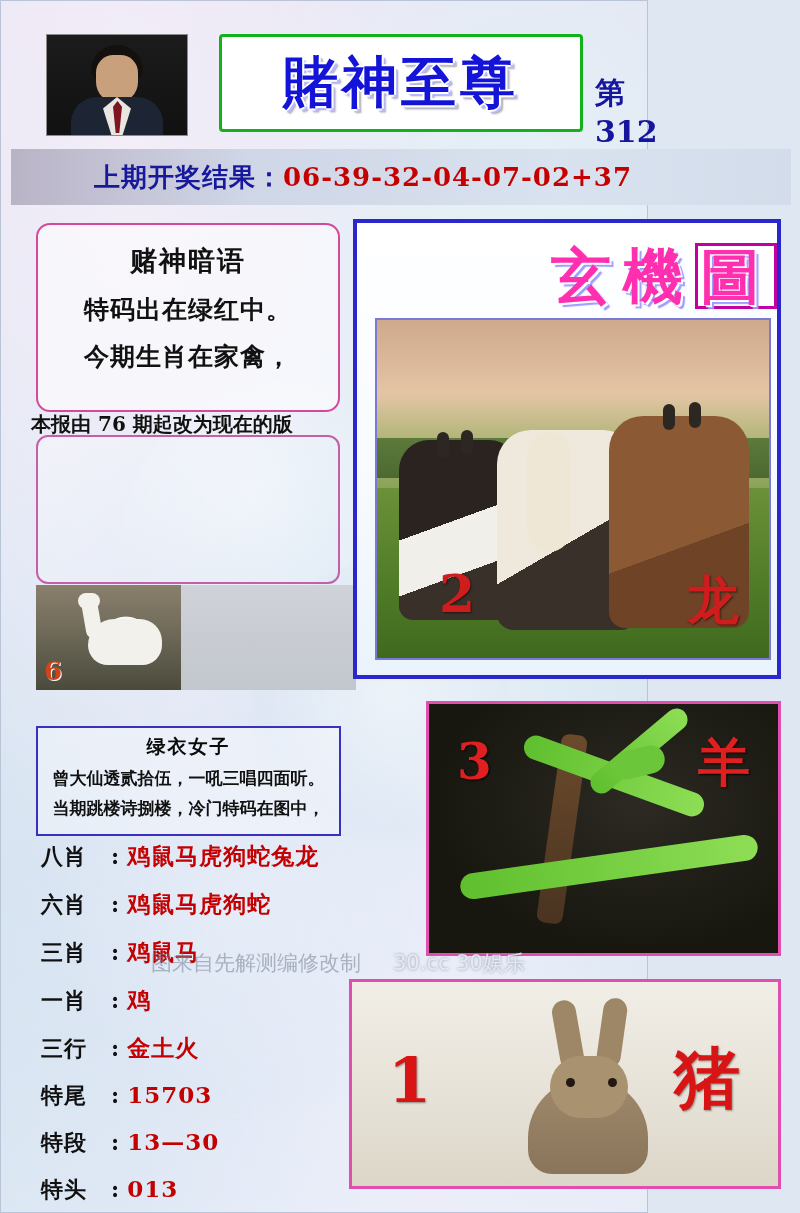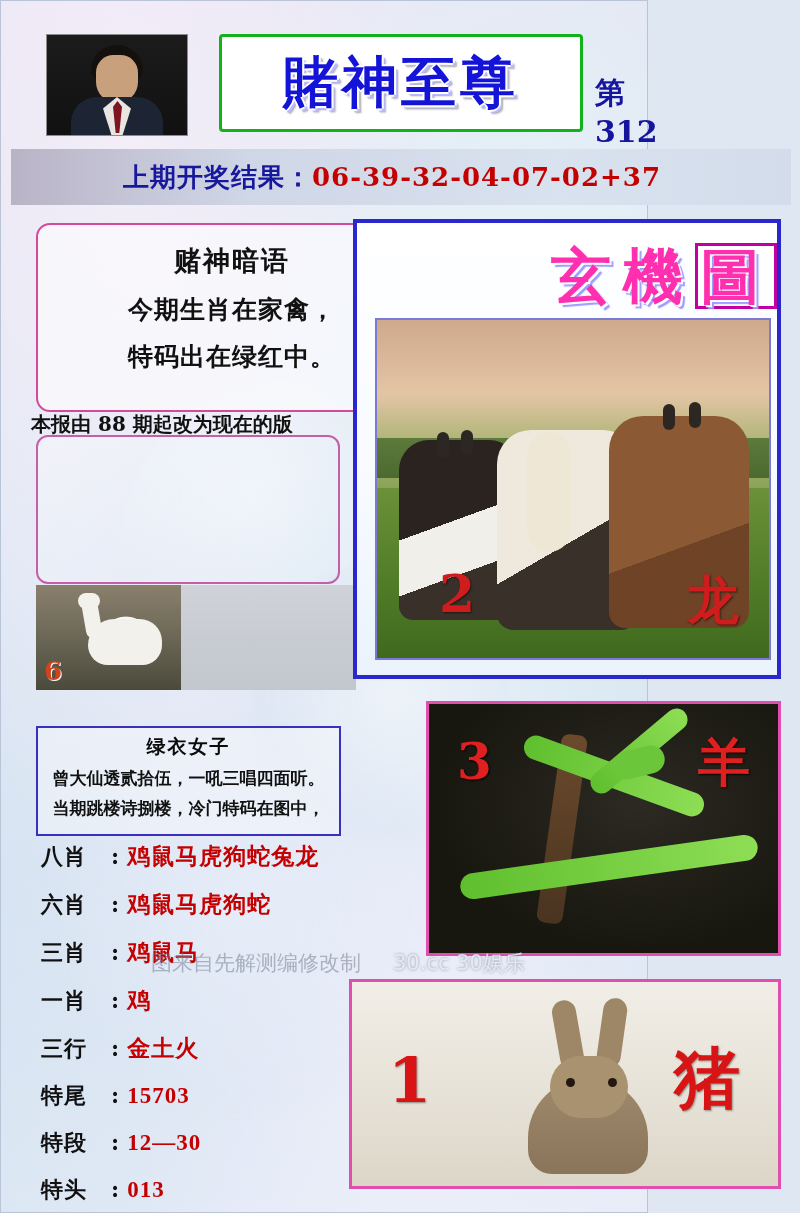--- a/index.html
+++ b/index.html
@@ -60,31 +60,31 @@
     font-size:30px;font-weight:bold;color:#15159e;
   }
 
   
   .result-bar{
     position:absolute;left:10px;top:148px;width:780px;height:56px;
     background:linear-gradient(90deg,#b9b3c6 0%, #cfd6e6 30%, #d9e2ef 70%, #d3dcea 100%);
     display:flex;align-items:center;
   }
   .result-text{
-    margin-left:112px;
+    margin-left:83px;
     font-family:"DejaVu Serif","Liberation Serif",serif;
     font-size:26px;font-weight:bold;color:#18189c;letter-spacing:1px;
   }
   .result-text .nums{color:#c40000;}
 
   
   .riddle-box{
     position:absolute;left:35px;top:222px;width:300px;height:185px;
     background:rgba(255,255,255,.55);
-    border:2px solid #d34a9c;border-radius:14px;padding-left:44px;
+    border:2px solid #d34a9c;border-radius:14px;
   }
   .riddle-title{
     text-align:center;margin-top:18px;
     font-family:"DejaVu Serif","Liberation Serif",serif;
     font-size:27px;font-weight:bold;color:#111;letter-spacing:2px;
   }
   .riddle-line{
     text-align:center;margin-top:14px;
     font-family:"DejaVu Serif","Liberation Serif",serif;
     font-size:25px;font-weight:bold;color:#111;letter-spacing:1px;
@@ -227,21 +227,21 @@
     font-family:"DejaVu Serif","Liberation Serif",serif;
     font-size:17px;font-weight:bold;color:#111;letter-spacing:0px;
   }
   .pick-list{position:absolute;left:40px;top:840px;width:330px;}
   .pick-row{
     display:flex;align-items:baseline;margin-bottom:17px;
     font-family:"DejaVu Serif","Liberation Serif",serif;
   }
   .pick-label{font-size:22px;font-weight:bold;color:#111;min-width:70px;letter-spacing:1px;}
   .pick-colon{font-size:22px;font-weight:bold;color:#111;margin-right:8px;}
-  .pick-value{font-size:23px;font-weight:bold;color:#c40000;letter-spacing:1px;font-family:Liberation Serif, serif;}
+  .pick-value{font-size:23px;font-weight:bold;color:#c40000;letter-spacing:1px;}
 
   
   .wm{
     position:absolute;font-family:"DejaVu Sans","Liberation Sans",sans-serif;
     color:rgba(120,130,150,.55);font-size:21px;font-weight:normal;white-space:nowrap;
     pointer-events:none;
   }
   .wm2{color:rgba(235,240,250,.85);text-shadow:0 0 3px rgba(80,90,110,.6);}
 </style>
 </head>
@@ -267,24 +267,24 @@
   <div class="issue">第312期</div>
 
   <div class="result-bar">
     <div class="result-text">
       <span>上期开奖结果：</span><span class="nums">06-39-32-04-07-02+37</span>
     </div>
   </div>
 
   <div class="riddle-box">
     <div class="riddle-title">赌神暗语</div>
+    <div class="riddle-line">特码出在绿红中。</div>
     <div class="riddle-line">今期生肖在家禽，</div>
-    <div class="riddle-line">特码出在绿红中。</div>
-  </div>
-  <div class="note-line">本报由 88 期起改为现在的版</div>
+  </div>
+  <div class="note-line">本报由 76 期起改为现在的版</div>
   <div class="empty-box"></div>
 
   <div class="goose">
     <div class="body"></div>
     <div class="neck"></div>
     <div class="head"></div>
     <div class="goose-num">6</div>
   </div>
   <div class="gray-patch"></div>
 
@@ -362,21 +362,21 @@
         <span class="pick-value">金土火</span>
     </div>
     <div class="pick-row">
       <span class="pick-label">特尾</span>
         <span class="pick-colon">:</span>
         <span class="pick-value">15703</span>
     </div>
     <div class="pick-row">
       <span class="pick-label">特段</span>
         <span class="pick-colon">:</span>
-        <span class="pick-value">12—30</span>
+        <span class="pick-value">13—30</span>
     </div>
     <div class="pick-row">
       <span class="pick-label">特头</span>
         <span class="pick-colon">:</span>
         <span class="pick-value">013</span>
     </div>
   </div>
 
   <div class="wm" style="left:150px;top:948px;">图来自先解测编修改制</div>
   <div class="wm wm2" style="left:392px;top:948px;">30.cc 30娱乐</div>

